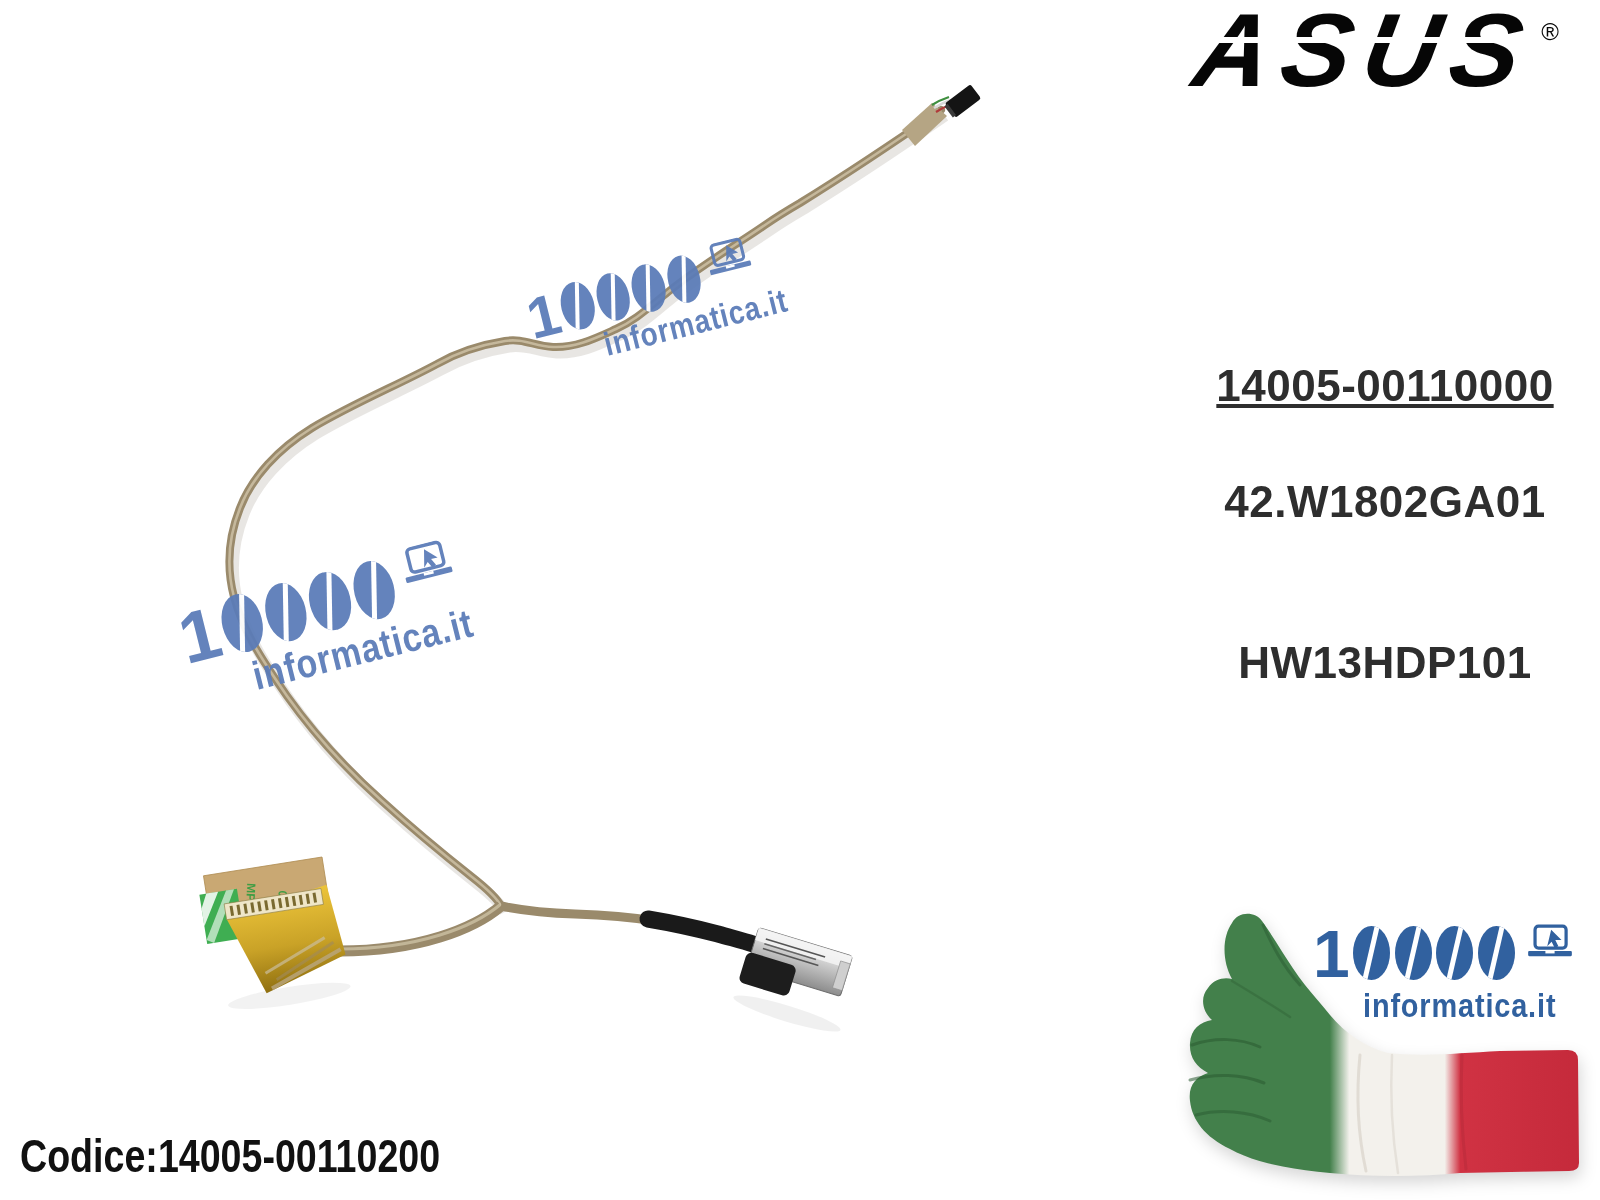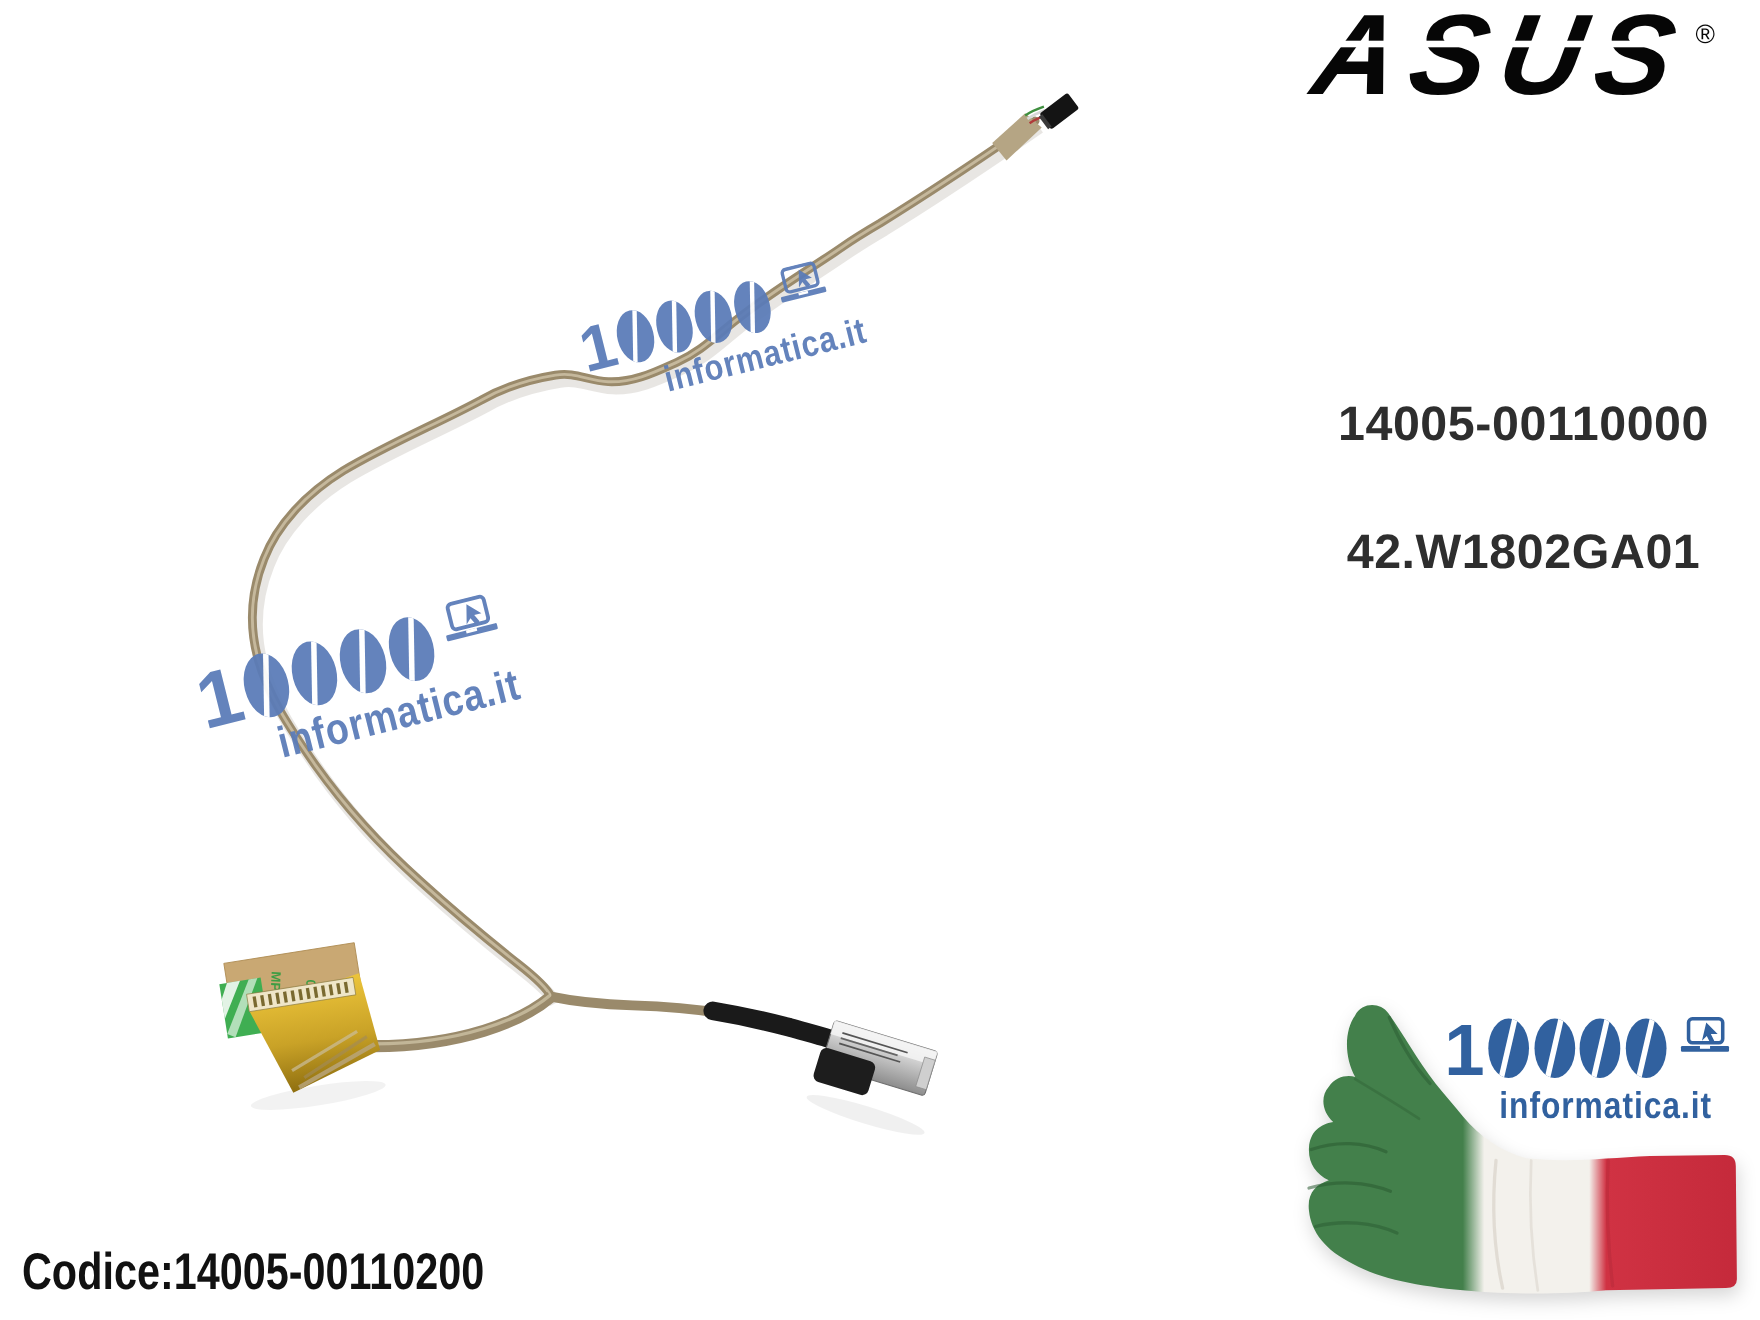--- a/index.html
+++ b/index.html
@@ -46,21 +46,21 @@
     letter-spacing:12px; line-height:1; transform:skewX(-10deg);
   }
   .asus-stripe { position:absolute; left:-10px; right:-14px; top:39px; height:6px; background:#fff; }
   .asus-reg { position:absolute; right:-26px; top:20px; font-size:24px; font-style:normal; font-weight:normal; }
 
   .pn {
     position:absolute; left:1185px; width:400px; text-align:center; z-index:3;
     font-size:44px; font-weight:600; letter-spacing:.5px; line-height:1;
     color:var(--text-dark,#2e2e2e);
   }
-  .pn1 { top:364px; } .pn2 { top:480px; } .pn3 { top:641px; }
+  .pn1 { top:364px;text-decoration:underline; } .pn2 { top:480px; } .pn3 { top:641px; }
 
   .codice {
     position:absolute; left:20px; top:1128px; z-index:3;
     font-size:47px; font-weight:bold; color:var(--code-black,#111);
     transform:scaleX(.8); transform-origin:left center; letter-spacing:0;
     font-family:"Liberation Sans","DejaVu Sans",sans-serif;
   }
 
   
   .hand-svg { position:absolute; left:1160px; top:905px; z-index:3;
@@ -219,20 +219,21 @@
   </div>
 
   <div class="asus">
     <span class="asus-text">ASUS</span>
     <span class="asus-stripe"></span>
     <span class="asus-reg">®</span>
   </div>
 
   <div class="pn pn1">14005-00110000</div>
   <div class="pn pn2">42.W1802GA01</div>
+  <div class="pn pn3">HW13HDP101</div>
 
   <div class="codice">Codice:14005-00110200</div>
 
   <svg class="hand-svg" width="440" height="280" viewBox="0 0 440 280">
     <defs>
       <linearGradient id="flagGrad" x1="0" y1="0" x2="1" y2="0">
         <stop offset="0" stop-color="#43804b"></stop>
         <stop offset=".36" stop-color="#43804b"></stop>
         <stop offset=".41" stop-color="#f3f1ec"></stop>
         <stop offset=".655" stop-color="#f3f1ec"></stop>

